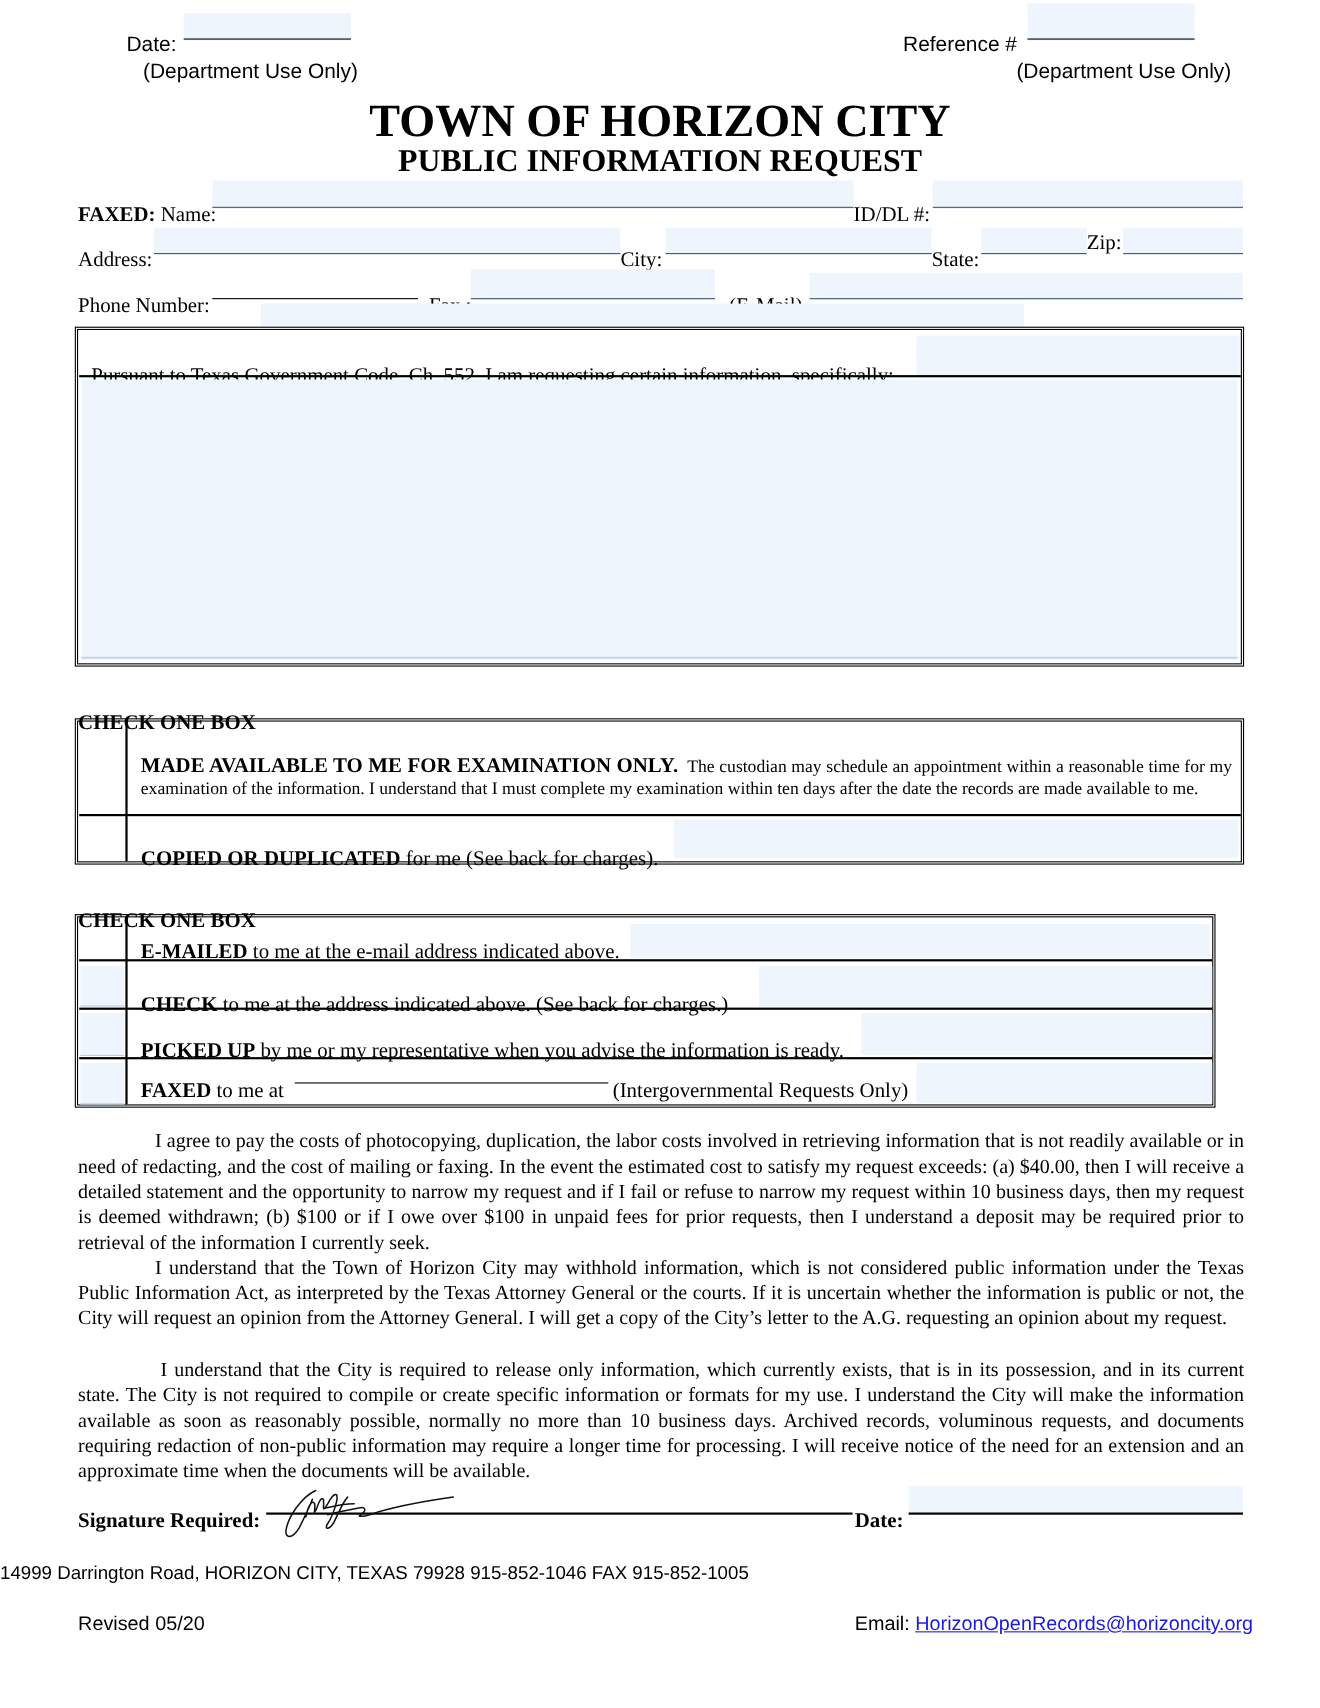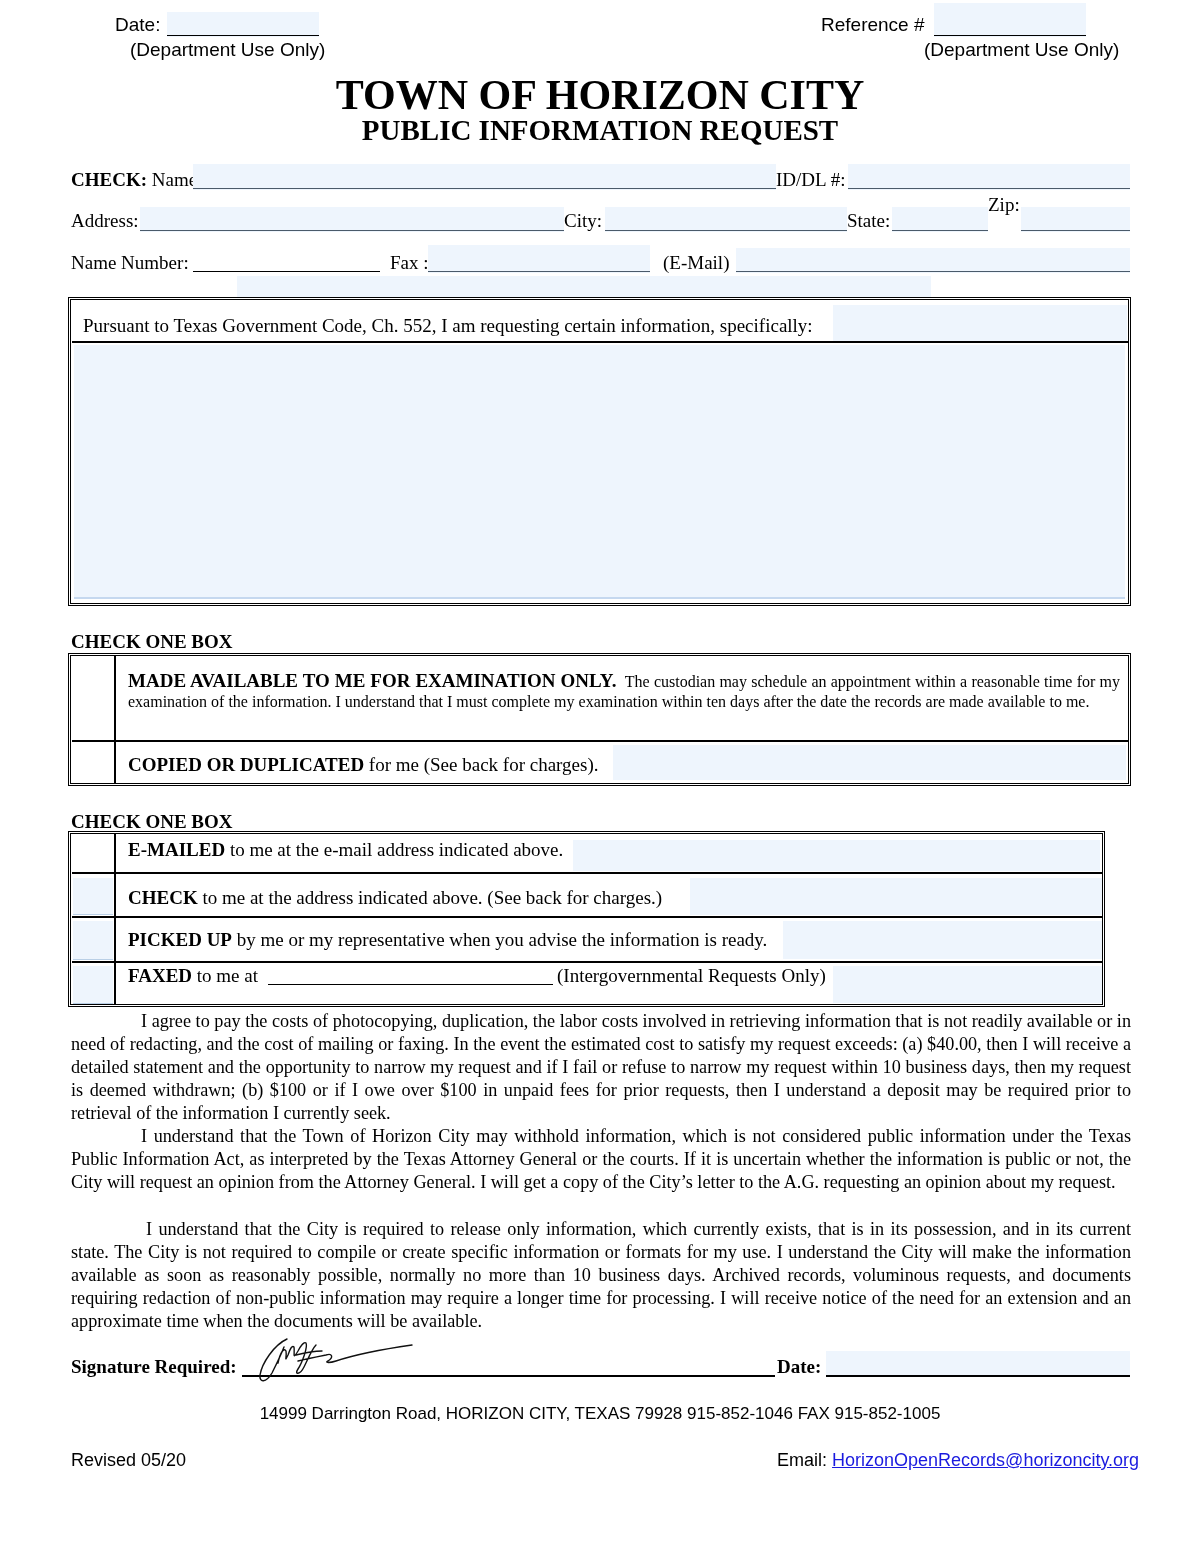--- a/index.html
+++ b/index.html
@@ -1,19 +1,19 @@
 <!DOCTYPE html>
 <html><head>
   <meta charset="utf-8">
   <style>
     html, body { margin: 0; padding: 0; background: #ffffff; }
     body { width: 1200px; height: 1553px; position: relative; overflow: hidden; color: #000; }
     .serif { font-family: "Liberation Serif", "DejaVu Serif", serif; }
     .sans { font-family: "Liberation Sans", "DejaVu Sans", sans-serif; }
-    .abs { position: absolute; }
+    .abs { position: absolute; margin-top: 16px; }
     .field { position: absolute; background: #eef5fd; }
     .uline { position: absolute; height: 0; border-bottom: 1.5px solid #000; }
     .fline { position: absolute; height: 0; border-bottom: 1.2px solid #4a5a6a; }
 
     
     .hdr-label { font-size: 19px; }
     .dept { font-size: 19px; }
     .title1 { font-size: 42px; font-weight: bold; text-align: center; width: 1200px; left: 0; }
     .title2 { font-size: 29px; font-weight: bold; text-align: center; width: 1200px; left: 0; }
 
@@ -24,21 +24,21 @@
     .box-line { position: absolute; height: 0; border-top: 2px solid #000; }
     .vline { position: absolute; width: 0; border-left: 2px solid #000; }
 
     .check-title { font-size: 19px; font-weight: bold; }
     .opt-text { font-size: 19px; white-space: nowrap; }
     .opt-small { font-size: 16px; line-height: 20px; }
 
     .para { font-size: 18.2px; line-height: 23px; text-align: justify; width: 1060px; left: 71px; }
     .para .indent { display: inline-block; width: 70px; }
 
-    .footer-addr { font-size: 17px; text-align: center; width: 1200px; left: 0; }
+    .footer-addr { font-size: 17px; text-align: left; width: 1200px; left: 0; }
     .small-sans { font-size: 18px; }
     .email-link { color: #1a1adf; text-decoration: underline; }
     .checkbox-cell { position: absolute; cursor: pointer; }
   </style>
 </head>
 <body>
 
 <div class="abs sans hdr-label" style="left:115px; top:14px;">Date:</div>
 <div class="field" style="left:167px; top:12px; width:152px; height:25px;"></div>
 <div class="uline" style="left:167px; top:35px; width:152px;"></div>
@@ -46,21 +46,21 @@
 
 <div class="abs sans hdr-label" style="left:821px; top:14px;">Reference #</div>
 <div class="field" style="left:934px; top:3px; width:152px; height:34px;"></div>
 <div class="uline" style="left:934px; top:35px; width:152px;"></div>
 <div class="abs sans dept" style="left:924px; top:39px;">(Department Use Only)</div>
 
 <div class="abs serif title1" style="top:71px;">TOWN OF HORIZON CITY</div>
 <div class="abs serif title2" style="top:114px;">PUBLIC INFORMATION REQUEST</div>
 
 <div class="abs serif row-text" style="left:71px; top:169px;">
-  <b>CHECK:</b>
+  <b>FAXED:</b>
   <span>Name:</span>
 </div>
 <div class="field" style="left:193px; top:164px; width:583px; height:26px;"></div>
 <div class="fline" style="left:193px; top:188px; width:583px;"></div>
 <div class="abs serif row-text" style="left:776px; top:169px;">ID/DL #:</div>
 <div class="field" style="left:848px; top:164px; width:282px; height:26px;"></div>
 <div class="fline" style="left:848px; top:188px; width:282px;"></div>
 
 <div class="abs serif row-text" style="left:71px; top:210px;">Address:</div>
 <div class="field" style="left:140px; top:207px; width:424px; height:25px;"></div>
@@ -68,21 +68,21 @@
 <div class="abs serif row-text" style="left:564px; top:210px;">City:</div>
 <div class="field" style="left:605px; top:207px; width:242px; height:25px;"></div>
 <div class="fline" style="left:605px; top:230px; width:242px;"></div>
 <div class="abs serif row-text" style="left:847px; top:210px;">State:</div>
 <div class="field" style="left:892px; top:207px; width:96px; height:25px;"></div>
 <div class="fline" style="left:892px; top:230px; width:96px;"></div>
 <div class="abs serif row-text" style="left:988px; top:194px;">Zip:</div>
 <div class="field" style="left:1021px; top:207px; width:109px; height:25px;"></div>
 <div class="fline" style="left:1021px; top:230px; width:109px;"></div>
 
-<div class="abs serif row-text" style="left:71px; top:252px;">Name Number:</div>
+<div class="abs serif row-text" style="left:71px; top:252px;">Phone Number:</div>
 <div class="uline" style="left:193px; top:271px; width:187px;"></div>
 <div class="abs" style="left:193px; top:250px; width:187px; height:22px;"></div>
 <div class="abs serif row-text" style="left:390px; top:252px;">Fax :</div>
 <div class="field" style="left:428px; top:245px; width:222px; height:28px;"></div>
 <div class="fline" style="left:428px; top:271px; width:222px;"></div>
 <div class="abs serif row-text" style="left:663px; top:252px;">(E-Mail)</div>
 <div class="field" style="left:736px; top:248px; width:394px; height:25px;"></div>
 <div class="fline" style="left:736px; top:271px; width:394px;"></div>
 <div class="field" style="left:237px; top:276px; width:694px; height:21px;"></div>
 

